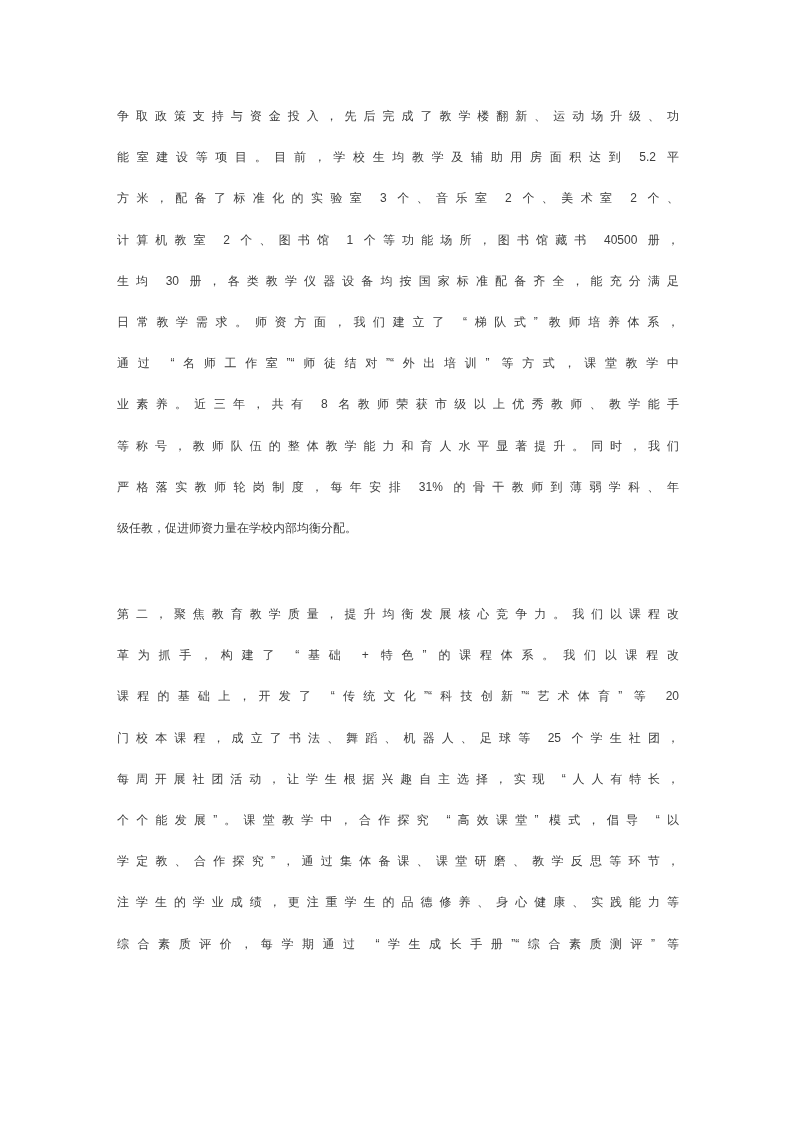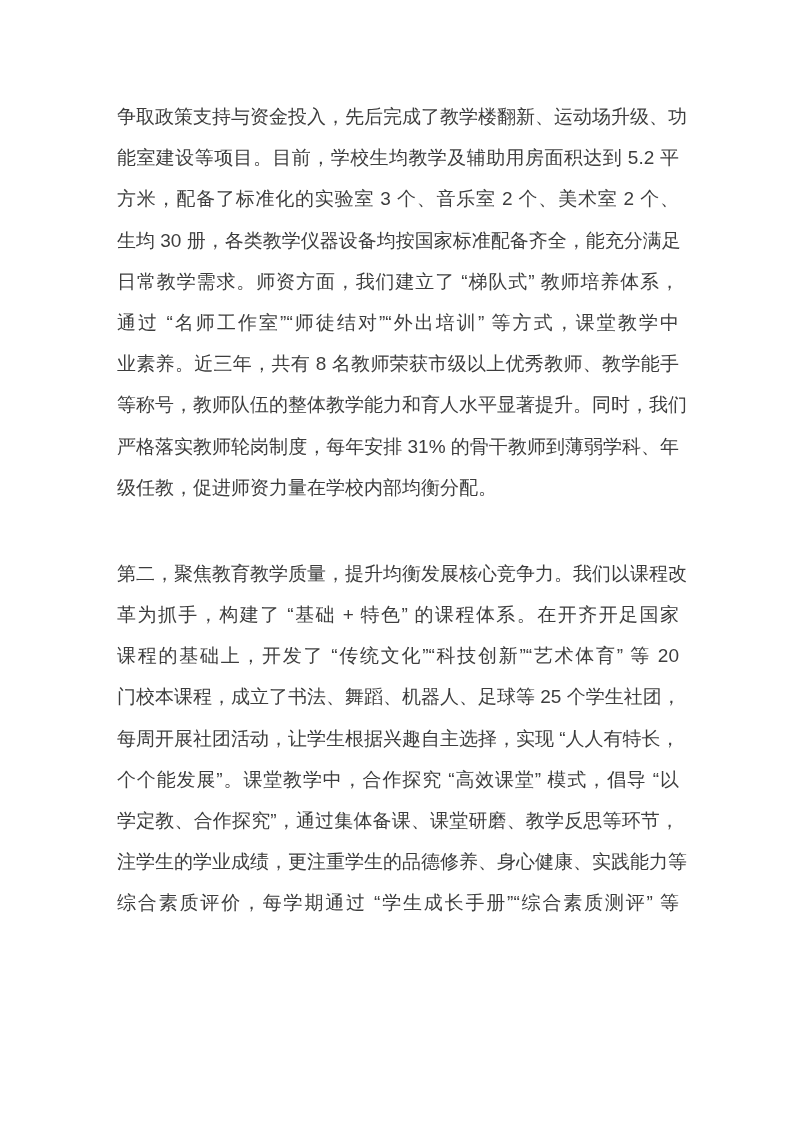--- a/index.html
+++ b/index.html
@@ -19,21 +19,21 @@
   .text-block {
     position: absolute;
     left: 117px;
     top: 96px;
     width: 562px;
     color: #3d3d3d;
   }
   .line {
     height: 41.2px;
     line-height: 41.2px;
-    font-size: 19px;
+    font-size: 12px;
     white-space: nowrap;
     text-align: justify;
     text-align-last: justify;
     text-justify: inter-character;
     letter-spacing: 0;
   }
   .line.para-end {
     text-align: left;
     text-align-last: left;
   }
@@ -44,34 +44,35 @@
 </head>
 <body style="background: rgb(255, 255, 255);">
 
 <div class="page">
   <div class="text-block" style="color: rgb(61, 61, 61);">
 
     <div class="para">
       <p class="line">争取政策支持与资金投入，先后完成了教学楼翻新、运动场升级、功</p>
       <p class="line">能室建设等项目。目前，学校生均教学及辅助用房面积达到 5.2 平</p>
       <p class="line">方米，配备了标准化的实验室 3 个、音乐室 2 个、美术室 2 个、</p>
+      <p class="line">计算机教室 2 个、图书馆 1 个等功能场所，图书馆藏书 40500 册，</p>
       <p class="line">生均 30 册，各类教学仪器设备均按国家标准配备齐全，能充分满足</p>
       <p class="line">日常教学需求。师资方面，我们建立了 “梯队式” 教师培养体系，</p>
       <p class="line">通过 “名师工作室”“师徒结对”“外出培训” 等方式，课堂教学中</p>
       <p class="line">业素养。近三年，共有 8 名教师荣获市级以上优秀教师、教学能手</p>
       <p class="line">等称号，教师队伍的整体教学能力和育人水平显著提升。同时，我们</p>
       <p class="line">严格落实教师轮岗制度，每年安排 31% 的骨干教师到薄弱学科、年</p>
       <p class="line para-end">级任教，促进师资力量在学校内部均衡分配。</p>
     </div>
 
     <div class="para-spacer"></div>
 
     <div class="para">
       <p class="line">第二，聚焦教育教学质量，提升均衡发展核心竞争力。我们以课程改</p>
-      <p class="line">革为抓手，构建了 “基础 + 特色” 的课程体系。在开齐开足国家</p>
+      <p class="line">革为抓手，构建了 “基础 + 特色” 的课程体系。我们以课程改</p>
       <p class="line">课程的基础上，开发了 “传统文化”“科技创新”“艺术体育” 等 20</p>
       <p class="line">门校本课程，成立了书法、舞蹈、机器人、足球等 25 个学生社团，</p>
       <p class="line">每周开展社团活动，让学生根据兴趣自主选择，实现 “人人有特长，</p>
       <p class="line">个个能发展”。课堂教学中，合作探究 “高效课堂” 模式，倡导 “以</p>
       <p class="line">学定教、合作探究”，通过集体备课、课堂研磨、教学反思等环节，</p>
       <p class="line">注学生的学业成绩，更注重学生的品德修养、身心健康、实践能力等</p>
       <p class="line">综合素质评价，每学期通过 “学生成长手册”“综合素质测评” 等</p>
     </div>
 
   </div>

